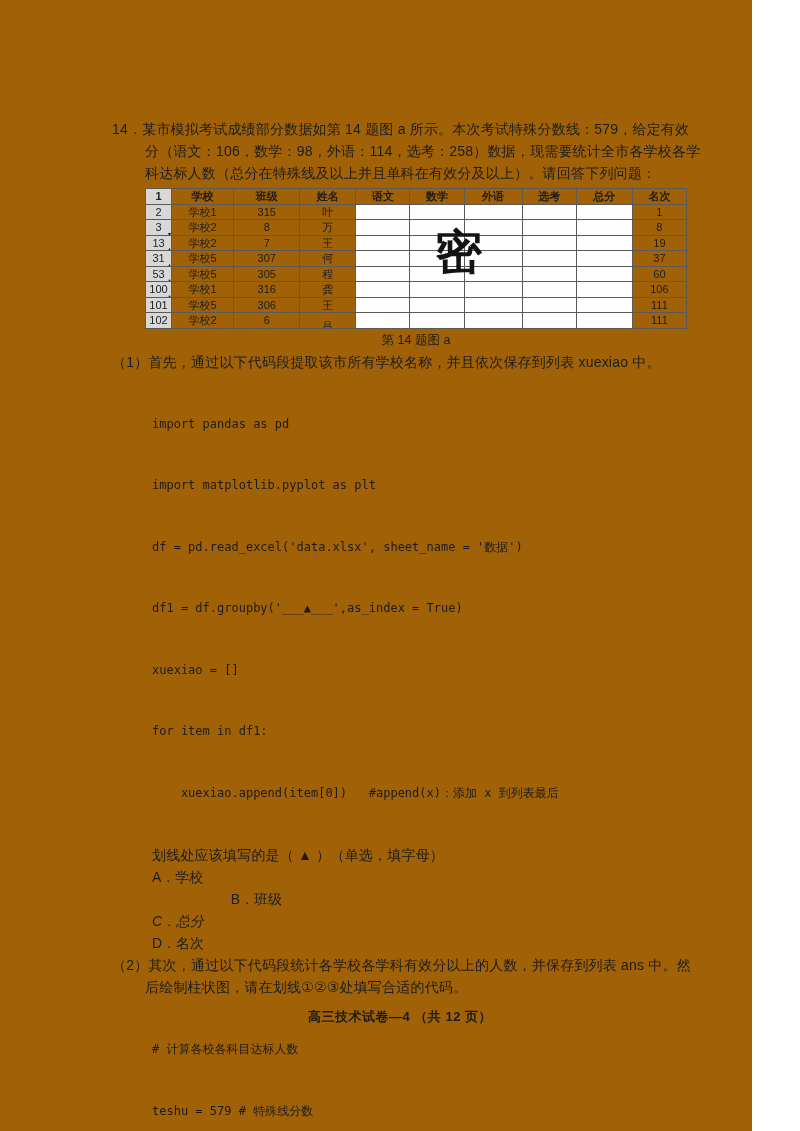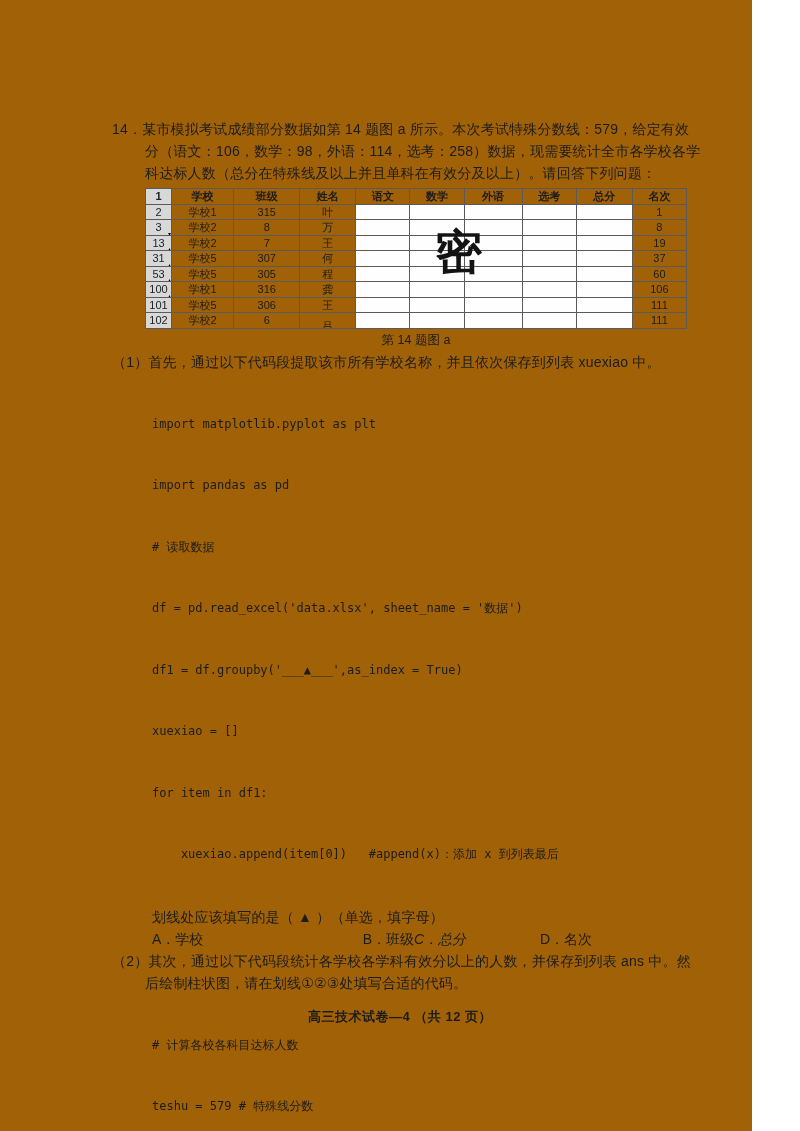--- a/index.html
+++ b/index.html
@@ -22,21 +22,21 @@
   .clip span{position:relative;top:6px;display:inline-block;}
   .wm{position:absolute;left:290px;top:40px;font-size:47px;font-weight:900;color:#131313;
       line-height:47px;font-family:"DejaVu Sans",sans-serif;}
   .caption{width:542px;margin-left:33px;text-align:center;font-size:12.5px;line-height:18px;
       margin-top:2px;margin-bottom:2px;}
 
   
   .code{font-family:"DejaVu Sans Mono","Liberation Mono",monospace;font-size:12px;
         line-height:20.5px;margin-left:40px;white-space:pre;}
   .prompt{margin-left:40px;}
-  .options{margin-left:40px;display:flex;font-size:14px;line-height:22px;}
+  .options{margin-left:40px;display:flex;font-size:14px;line-height:22px;flex-direction:column;}
   .opt-a{width:132px;}.opt-b{width:130px;text-align:right;}.opt-c{width:126px;font-style:italic;}
   .qline{white-space:nowrap;}
 
   .footer{position:absolute;top:1008px;left:0;width:800px;text-align:center;
           font-size:13px;font-weight:700;letter-spacing:0.5px;}
 </style>
 </head>
 <body>
 
 <div class="page">
@@ -170,23 +170,22 @@
           <td>111</td>
         </tr>
       </tbody>
         </table>
       <div class="wm">密</div>
     </div>
     <div class="caption">第 14 题图 a</div>
 
     <div class="bodyline qline"><span>（1）</span><span>首先，通过以下代码段提取该市所有学校名称，并且依次保存到列表 xuexiao 中。</span></div>
     <div class="code">
+      <div class="code-line">import pandas as pd</div>
       <div class="code-line">import matplotlib.pyplot as plt</div>
-      <div class="code-line">import pandas as pd</div>
-      <div class="code-line"># 读取数据</div>
       <div class="code-line">df = pd.read_excel('data.xlsx', sheet_name = '数据')</div>
       <div class="code-line">df1 = df.groupby('___▲___',as_index = True)</div>
       <div class="code-line">xuexiao = []</div>
       <div class="code-line">for item in df1:</div>
       <div class="code-line">    xuexiao.append(item[0])   #append(x)：添加 x 到列表最后</div>
     </div>
     <div class="bodyline qline prompt">划线处应该填写的是（ ▲ ）（单选，填字母）</div>
     <div class="options">
       <span class="opt-a">A．学校</span>
       <span class="opt-b">B．班级</span>

